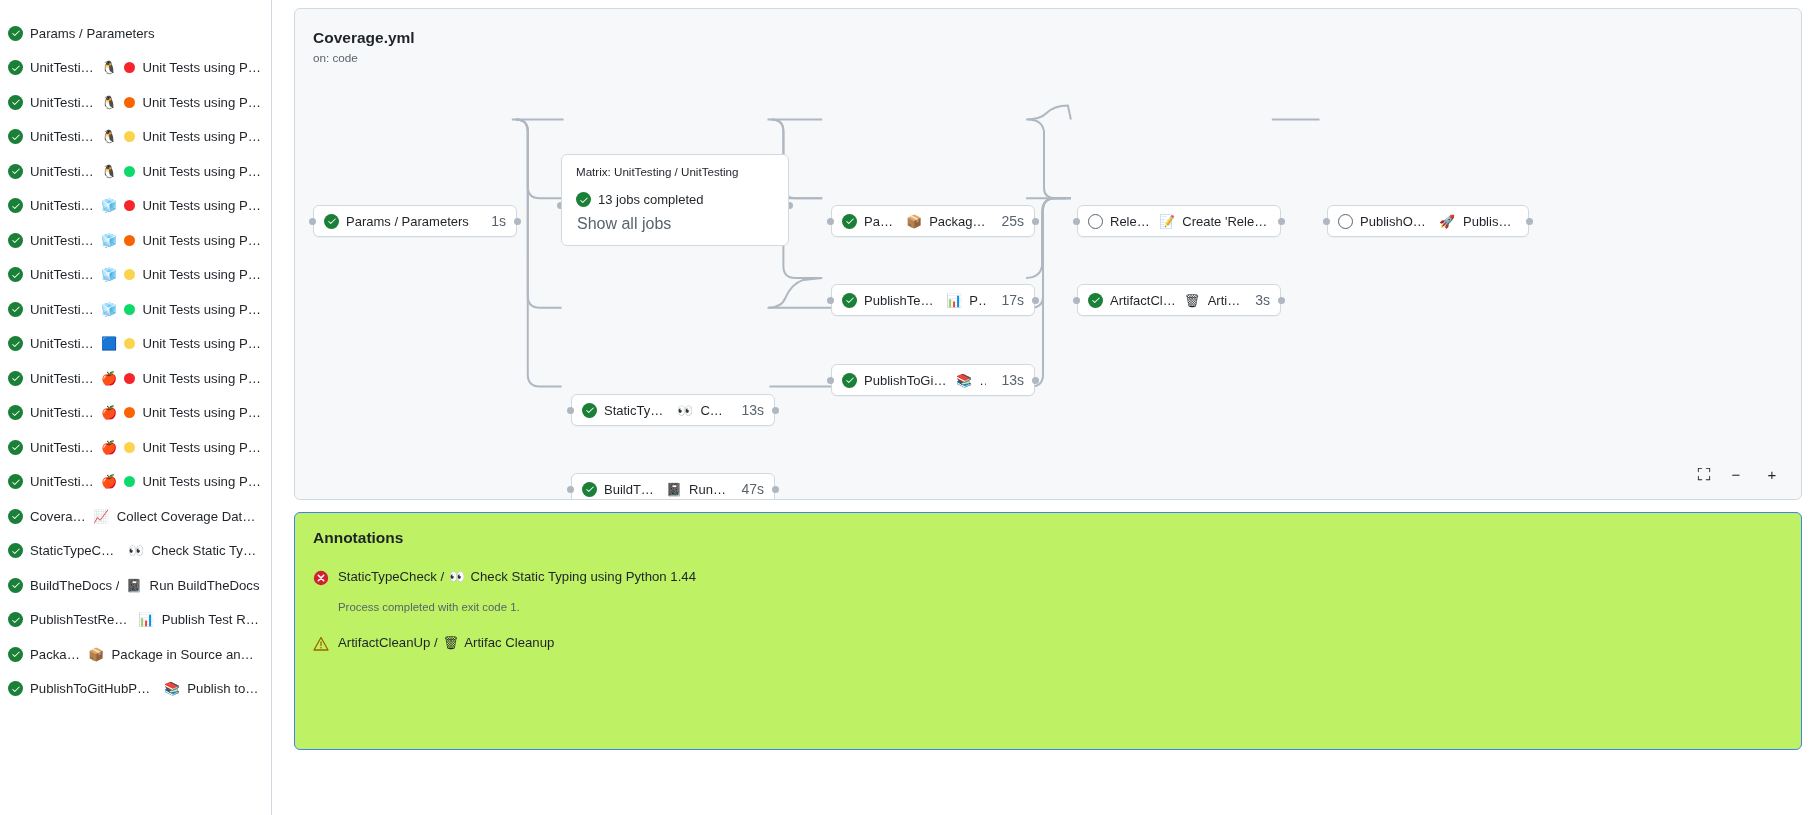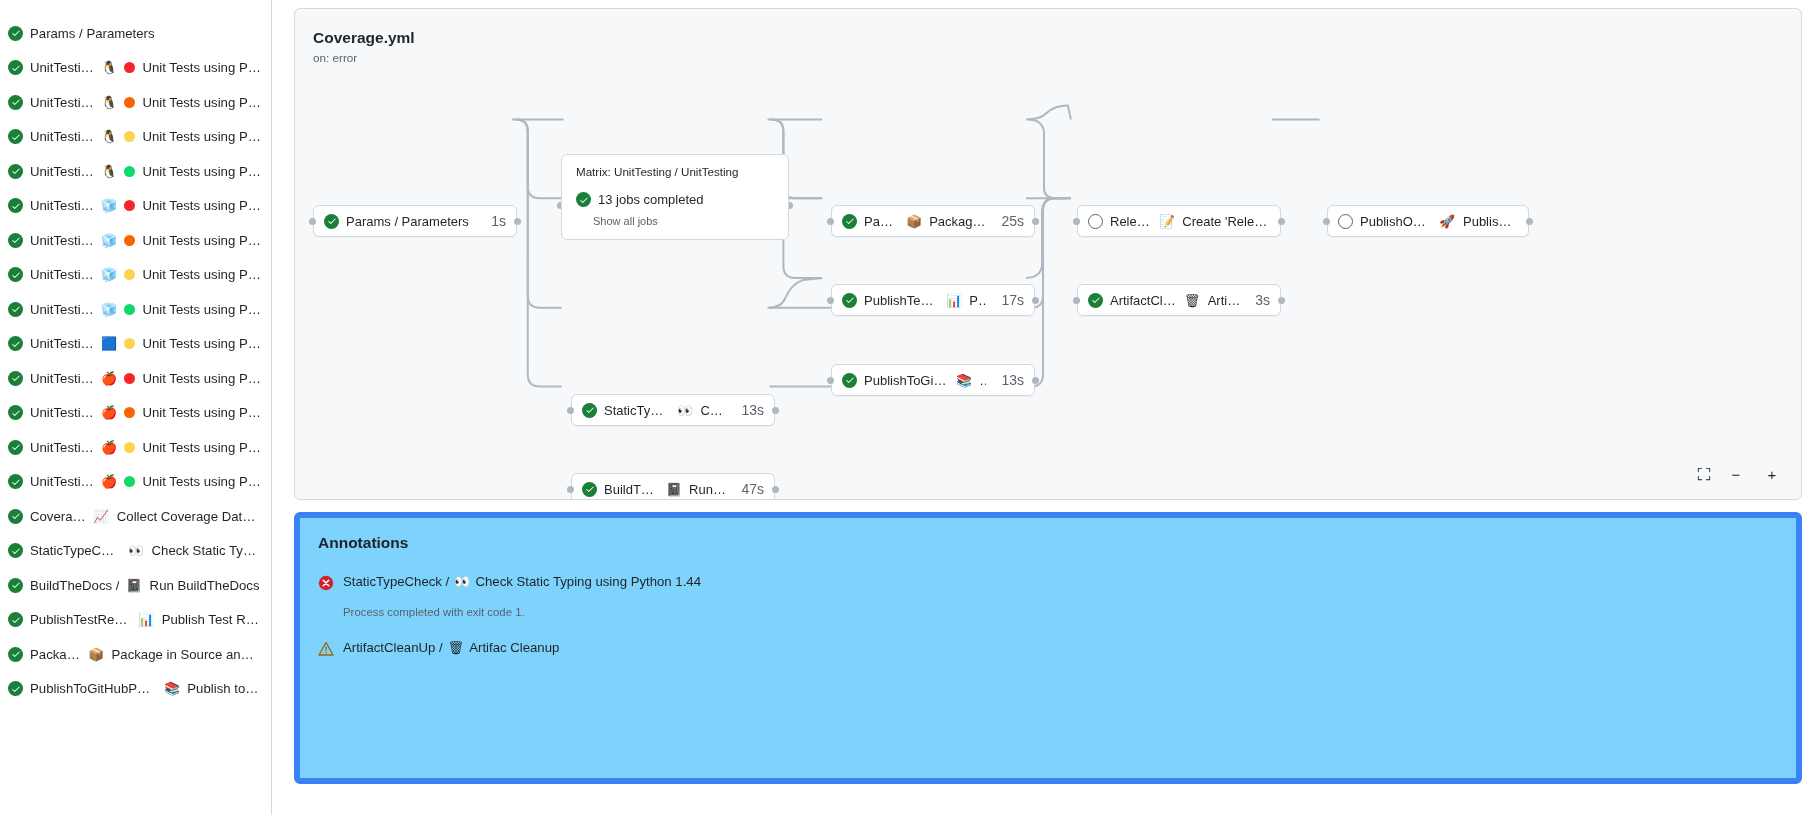--- a/index.html
+++ b/index.html
@@ -78,37 +78,37 @@
   .matrix {
     position: absolute;
     background: #ffffff;
     border: 1px solid #d1d9e0;
     border-radius: 6px;
     padding: 10px 14px 12px 14px;
     cursor: default;
   }
   .matrix .mtitle { font-size: 11.6px; color: #1f2328; margin-bottom: 14px; }
   .matrix .mrow { display: flex; align-items: center; gap: 7px; font-size: 13px; }
-  .matrix .mlink { font-size: 11px; color: #59636e; margin-top: 8px; margin-left: 17px; cursor: pointer; }
+  .matrix .mlink { font-size: 16px; color: #59636e; margin-top: 8px; margin-left: 1px; cursor: pointer; }
 
   .zoom-controls { position: absolute; right: 18px; bottom: 14px; display: flex; align-items: center; gap: 10px; }
   .zc-btn {
     width: 22px; height: 22px; border-radius: 5px;
     display: flex; align-items: center; justify-content: center;
     color: #1f2328; cursor: pointer; font-size: 15px; line-height: 1;
   }
   .zc-group { display: flex; align-items: center; gap: 14px; }
 
   
   .ann-card {
     margin: 12px 16px 0 16px;
-    background: #7dd3fc;
-    border: 6px solid #3b82f6;
+    background: #bef264;
+    border: 1px solid #3b82f6;
     border-radius: 6px;
-    height: 272px;
+    height: 238px;
     padding: 16px 18px;
     overflow: hidden;
   }
   .ann-h { font-size: 15.5px; font-weight: 600; }
   .ann-sub { font-size: 11.8px; color: #59636e; margin-top: 4px; }
   .ann-row { display: flex; gap: 9px; margin-top: 22px; }
   .ann-ic { flex: none; margin-top: 1px; }
   .ann-title { font-size: 13.2px; color: #1f2328; display: flex; align-items: center; gap: 5px; }
   .ann-title .who { color: #1f2328; }
   .ann-msg { font-family: Liberation Sans, sans-serif; font-size: 11.4px; color: #59636e; margin-top: 17px; }
@@ -332,21 +332,21 @@
           <span class="job-label">Publish to G...</span>
         </div>
       </div>
   </div>
 
   <div class="main">
 
     <div class="graph-card">
 
       <div class="graph-title">Coverage.yml</div>
-      <div class="graph-sub">on: error</div>
+      <div class="graph-sub">on: code</div>
 
       <svg class="edges" viewBox="0 0 1514 492" preserveAspectRatio="none">
         <g fill="none" stroke="#afb8c1" stroke-width="2">
 
           <path d="M 218,111 L 240,111 L 240,111 L 270,111"></path>
 
           <path d="M 222,111 q 12,0 12,12 L 234,178 q 0,12 12,12 L 268,190"></path>
 
           <path d="M 222,111 q 12,0 12,12 L 234,288 q 0,12 12,12 L 268,300"></path>
 

